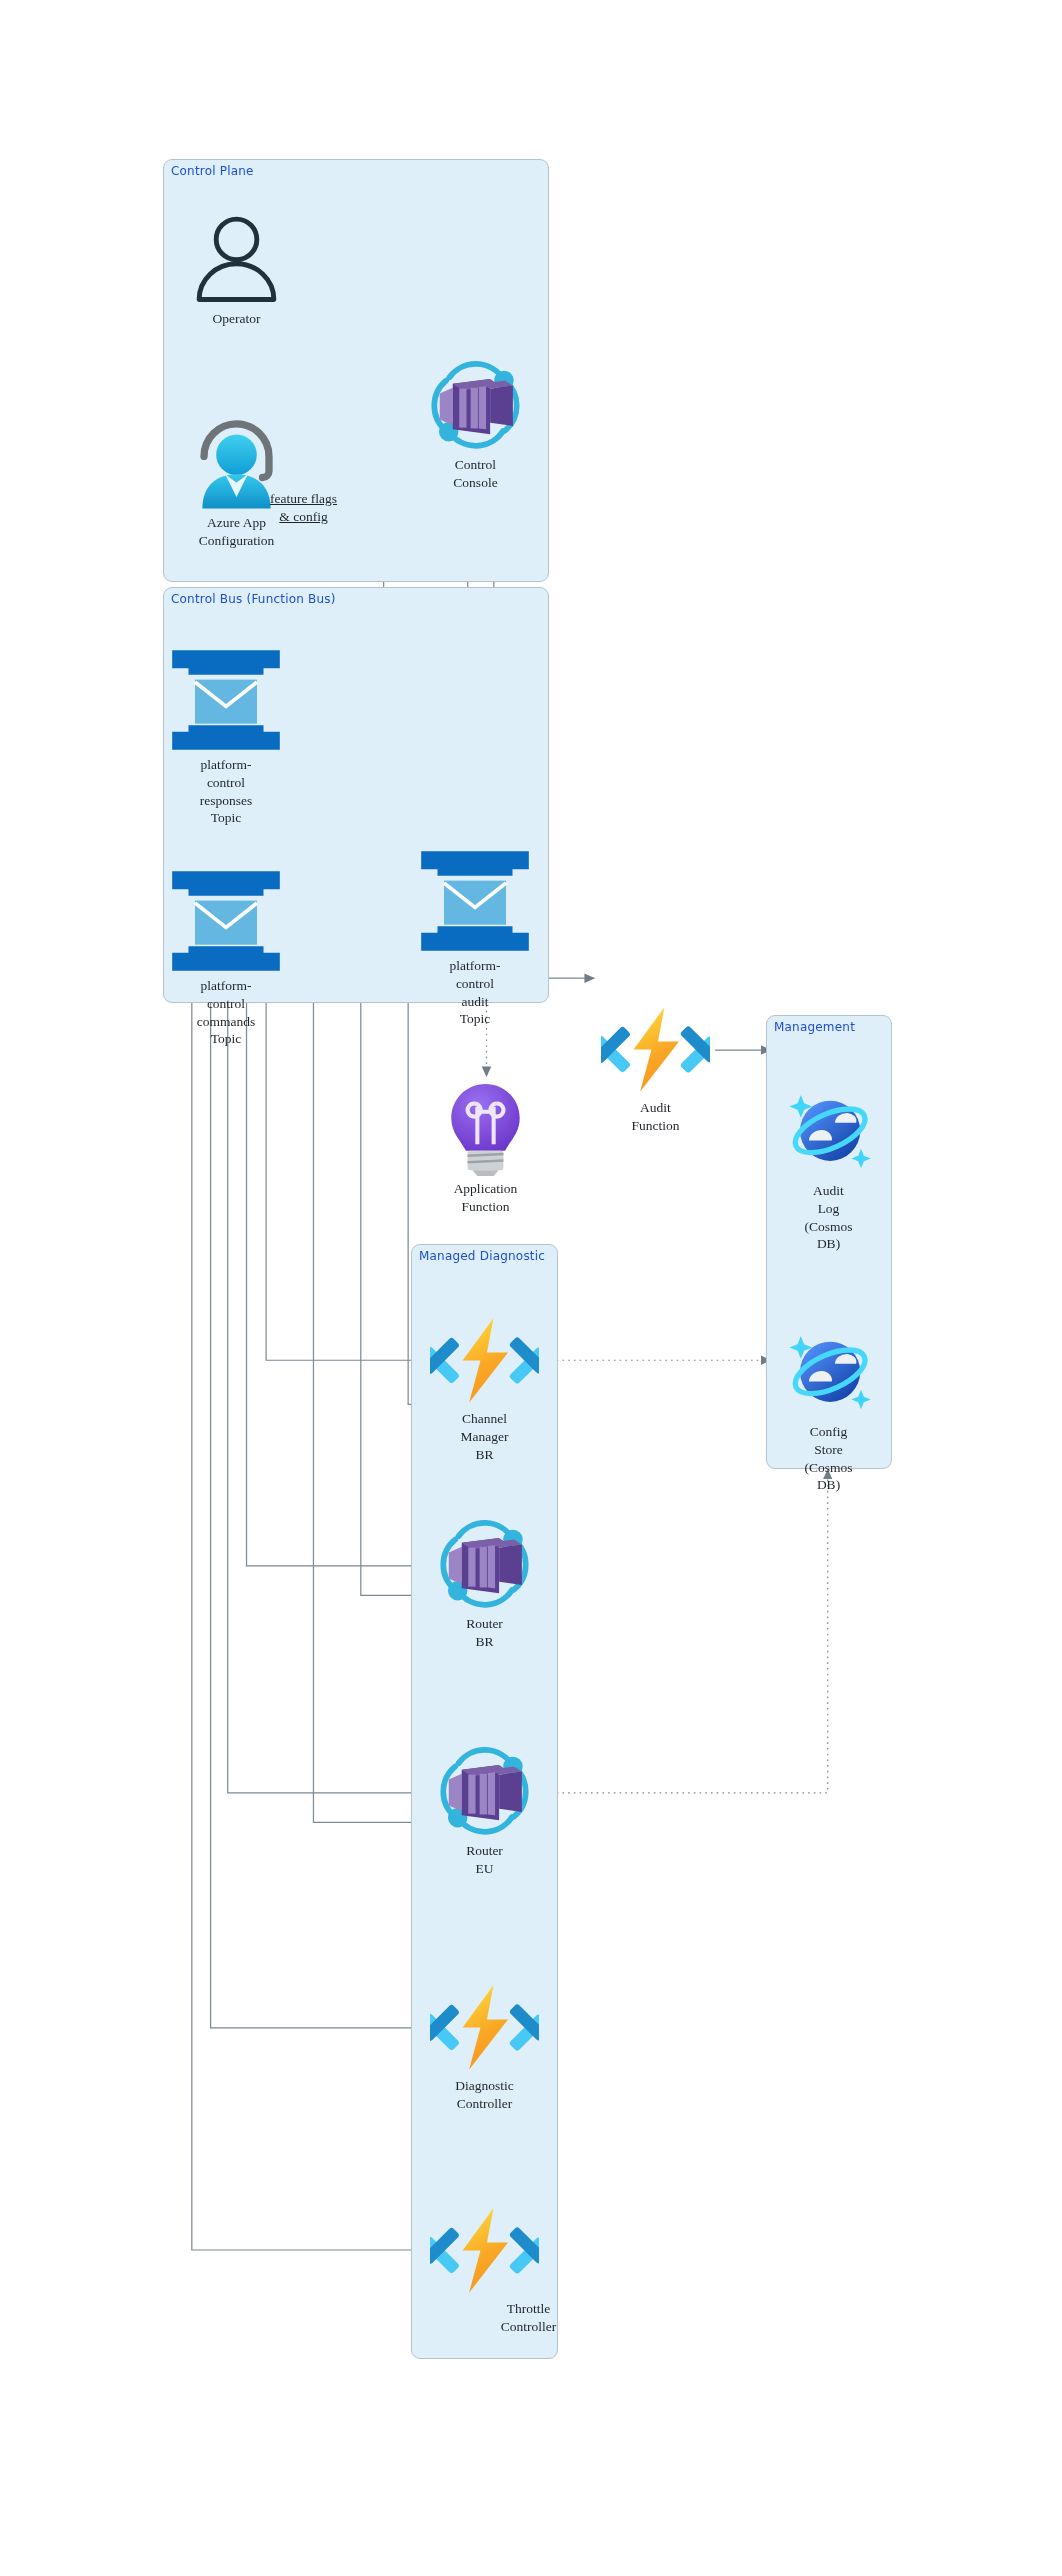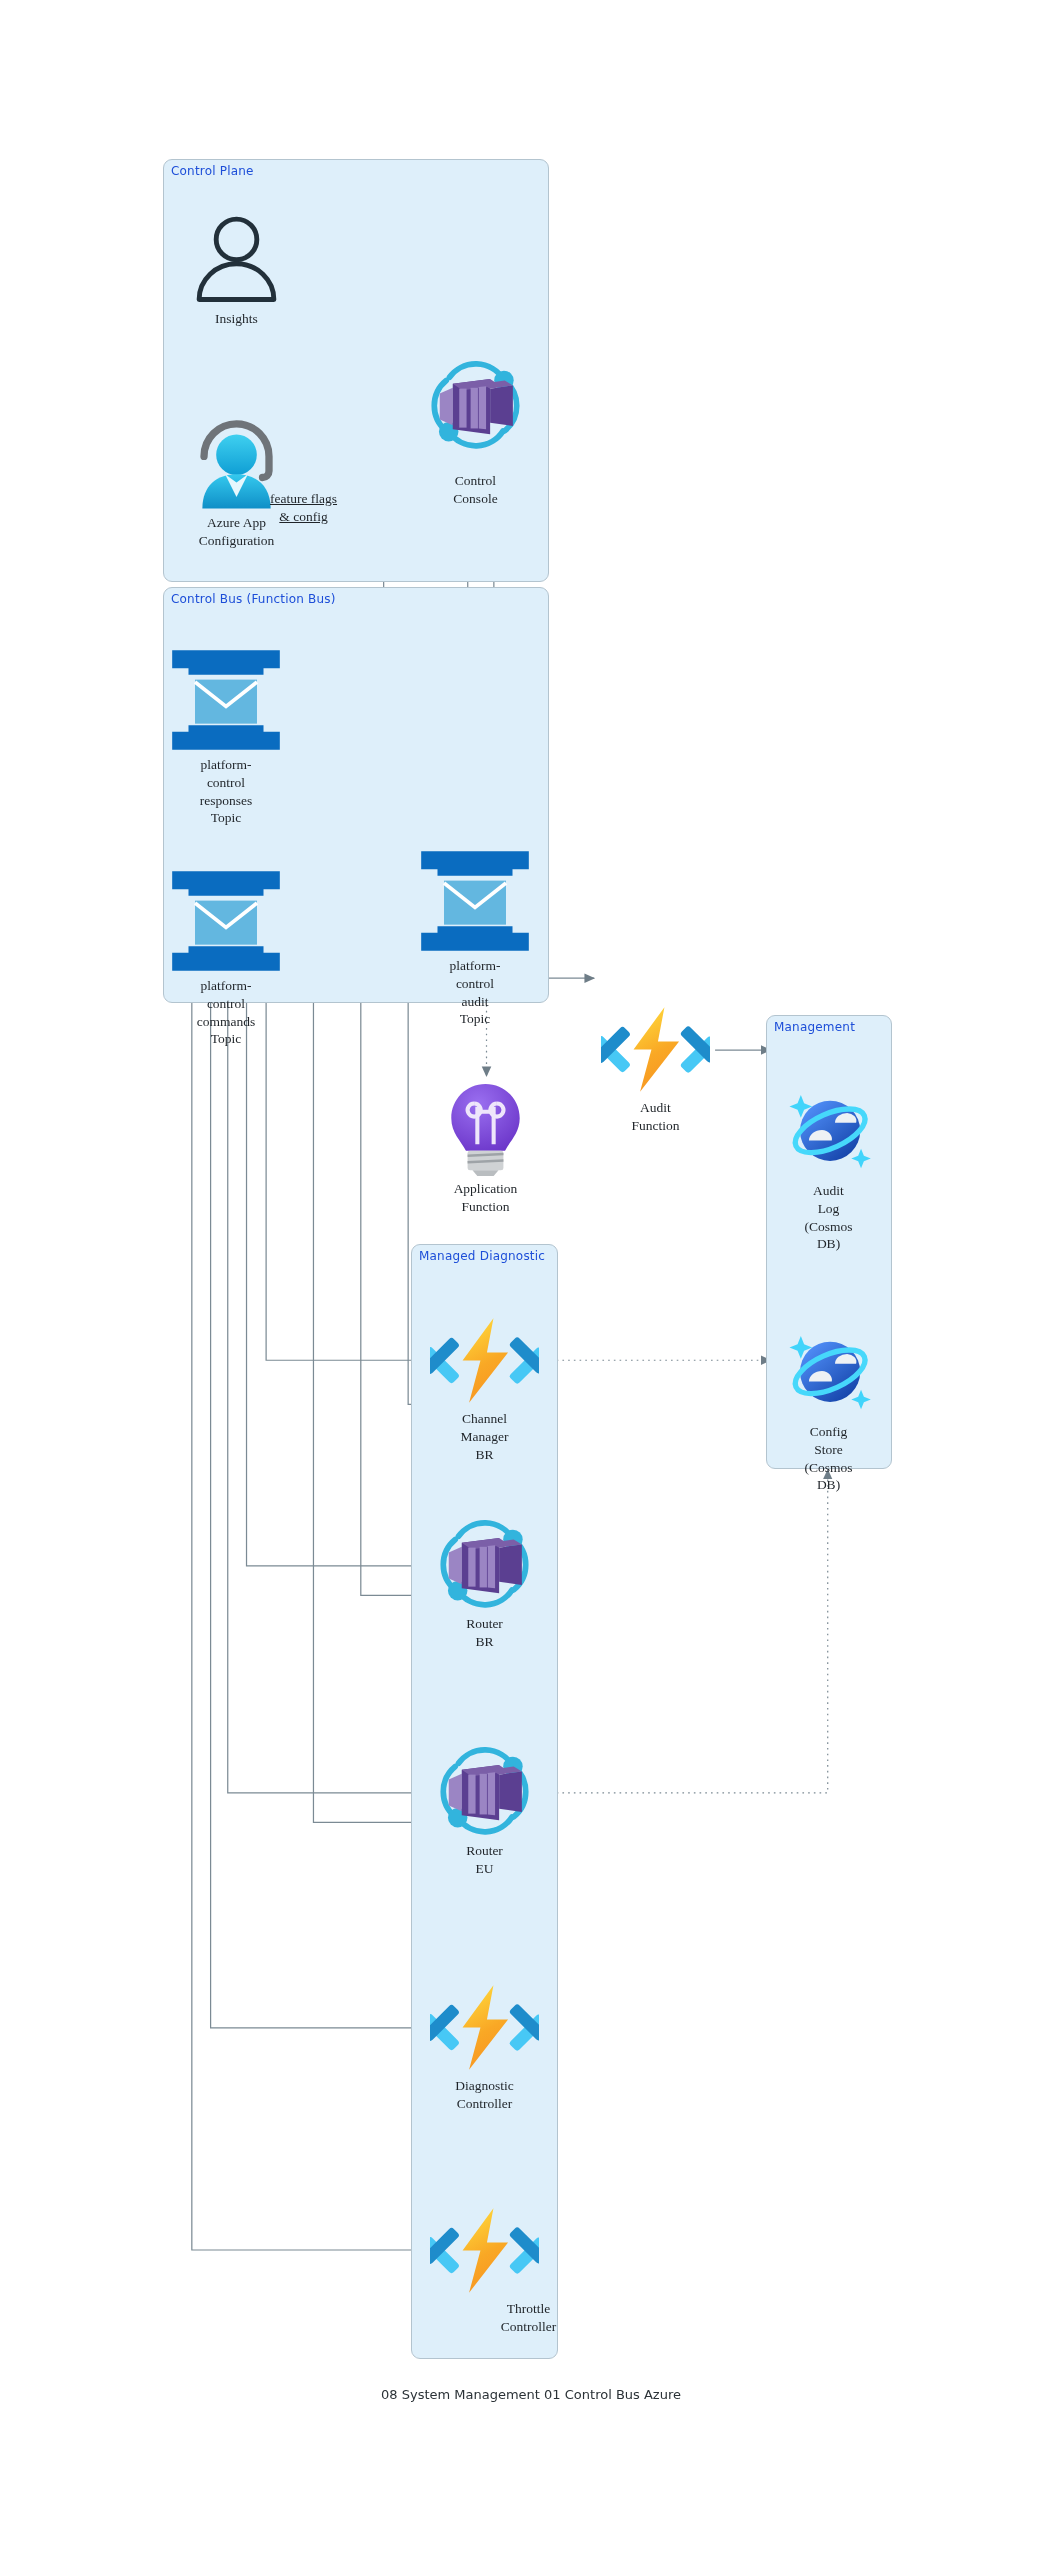--- a/index.html
+++ b/index.html
@@ -133,21 +133,21 @@
 
   <div class="group-box" id="g-managed" style="left: 411px; top: 1244px; width: 145px; height: 1113px;"></div>
   <div class="group-label" id="gl-managed" style="left: 419px; top: 1249px;">Managed Diagnostic</div>
 
   <div class="node" id="n-operator" style="left: 186px; top: 215px; width: 101px; height: 91px;">
     <svg class="glyph" width="101" height="91" viewBox="0 0 124 112">
       <circle cx="62" cy="30" r="25" fill="none" stroke="#22303a" stroke-width="6"></circle>
       <path d="M16,104 A46,44 0 0 1 108,104 Z" fill="none" stroke="#22303a" stroke-width="6" stroke-linejoin="round"></path>
       <line x1="16" y1="104" x2="108" y2="104" stroke="#22303a" stroke-width="6"></line>
     </svg>
-    <div class="cap" style="top: 95px;">Insights</div>
+    <div class="cap" style="top: 95px;">Operator</div>
   </div>
 
   <div class="node" id="n-appconfig" style="left: 186px; top: 419px; width: 101px; height: 91px;">
     <svg class="glyph" width="101" height="91" viewBox="0 0 124 112">
       <defs>
         <linearGradient id="acHead" x1="0" y1="0" x2="0" y2="1">
           <stop offset="0%" stop-color="#3fd0f0"></stop>
             <stop offset="100%" stop-color="#0f9ed4"></stop>
         </linearGradient>
         <linearGradient id="acBody" x1="0" y1="0" x2="0" y2="1">
@@ -176,21 +176,21 @@
       <circle cx="29" cy="87" r="12" fill="#32b4dd"></circle>
       <path d="M18,40 L34,33 L34,79 L18,72 Z" fill="#9b85c4"></path>
       <path d="M34,28 L80,22 L80,90 L34,84 Z" fill="#5b3f91"></path>
       <path d="M34,28 L80,22 L92,30 L46,36 Z" fill="#7b5fa8"></path>
       <rect x="42" y="34" width="9" height="48" fill="#9b85c4"></rect>
       <rect x="56" y="33" width="9" height="50" fill="#9b85c4"></rect>
       <path d="M80,34 L108,30 L108,80 L80,76 Z" fill="#5b3f91"></path>
       <path d="M80,34 L108,30 L98,24 L70,28 Z" fill="#7b5fa8"></path>
       <path d="M66,32 L75,31 L75,84 L66,83 Z" fill="#9b85c4"></path>
     </svg>
-    <div class="cap" style="top: 95px; margin-top: 16px;">
+    <div class="cap" style="top: 95px;">
       <span style="white-space:pre-line">Control
 Console</span>
     </div>
   </div>
 
   <div class="node" id="n-responses" style="left: 167px; top: 647px; width: 118px; height: 106px;">
     <svg class="glyph" width="118" height="106" viewBox="0 0 144 130">
       <path d="M6,4 L138,4 L138,26 L118,26 L118,34 L26,34 L26,26 L6,26 Z" fill="#0a6cc0"></path>
       <path d="M6,126 L138,126 L138,104 L118,104 L118,96 L26,96 L26,104 L6,104 Z" fill="#0a6cc0"></path>
       <rect x="34" y="40" width="76" height="54" fill="#63b7e0"></rect>
@@ -392,16 +392,15 @@
       <span style="white-space:pre-line">Throttle
 Controller</span>
     </div>
   </div>
 
   <div class="edge-label" id="el-flags" style="left: 238px; top: 490px; width: 131px;">
     <span style="white-space:pre-line">feature flags
 &amp; config</span>
   </div>
 
-  <div id="caption">08 System Management 01 Control Bus Azure</div>
 
 </div>
 
 
 </body></html>

